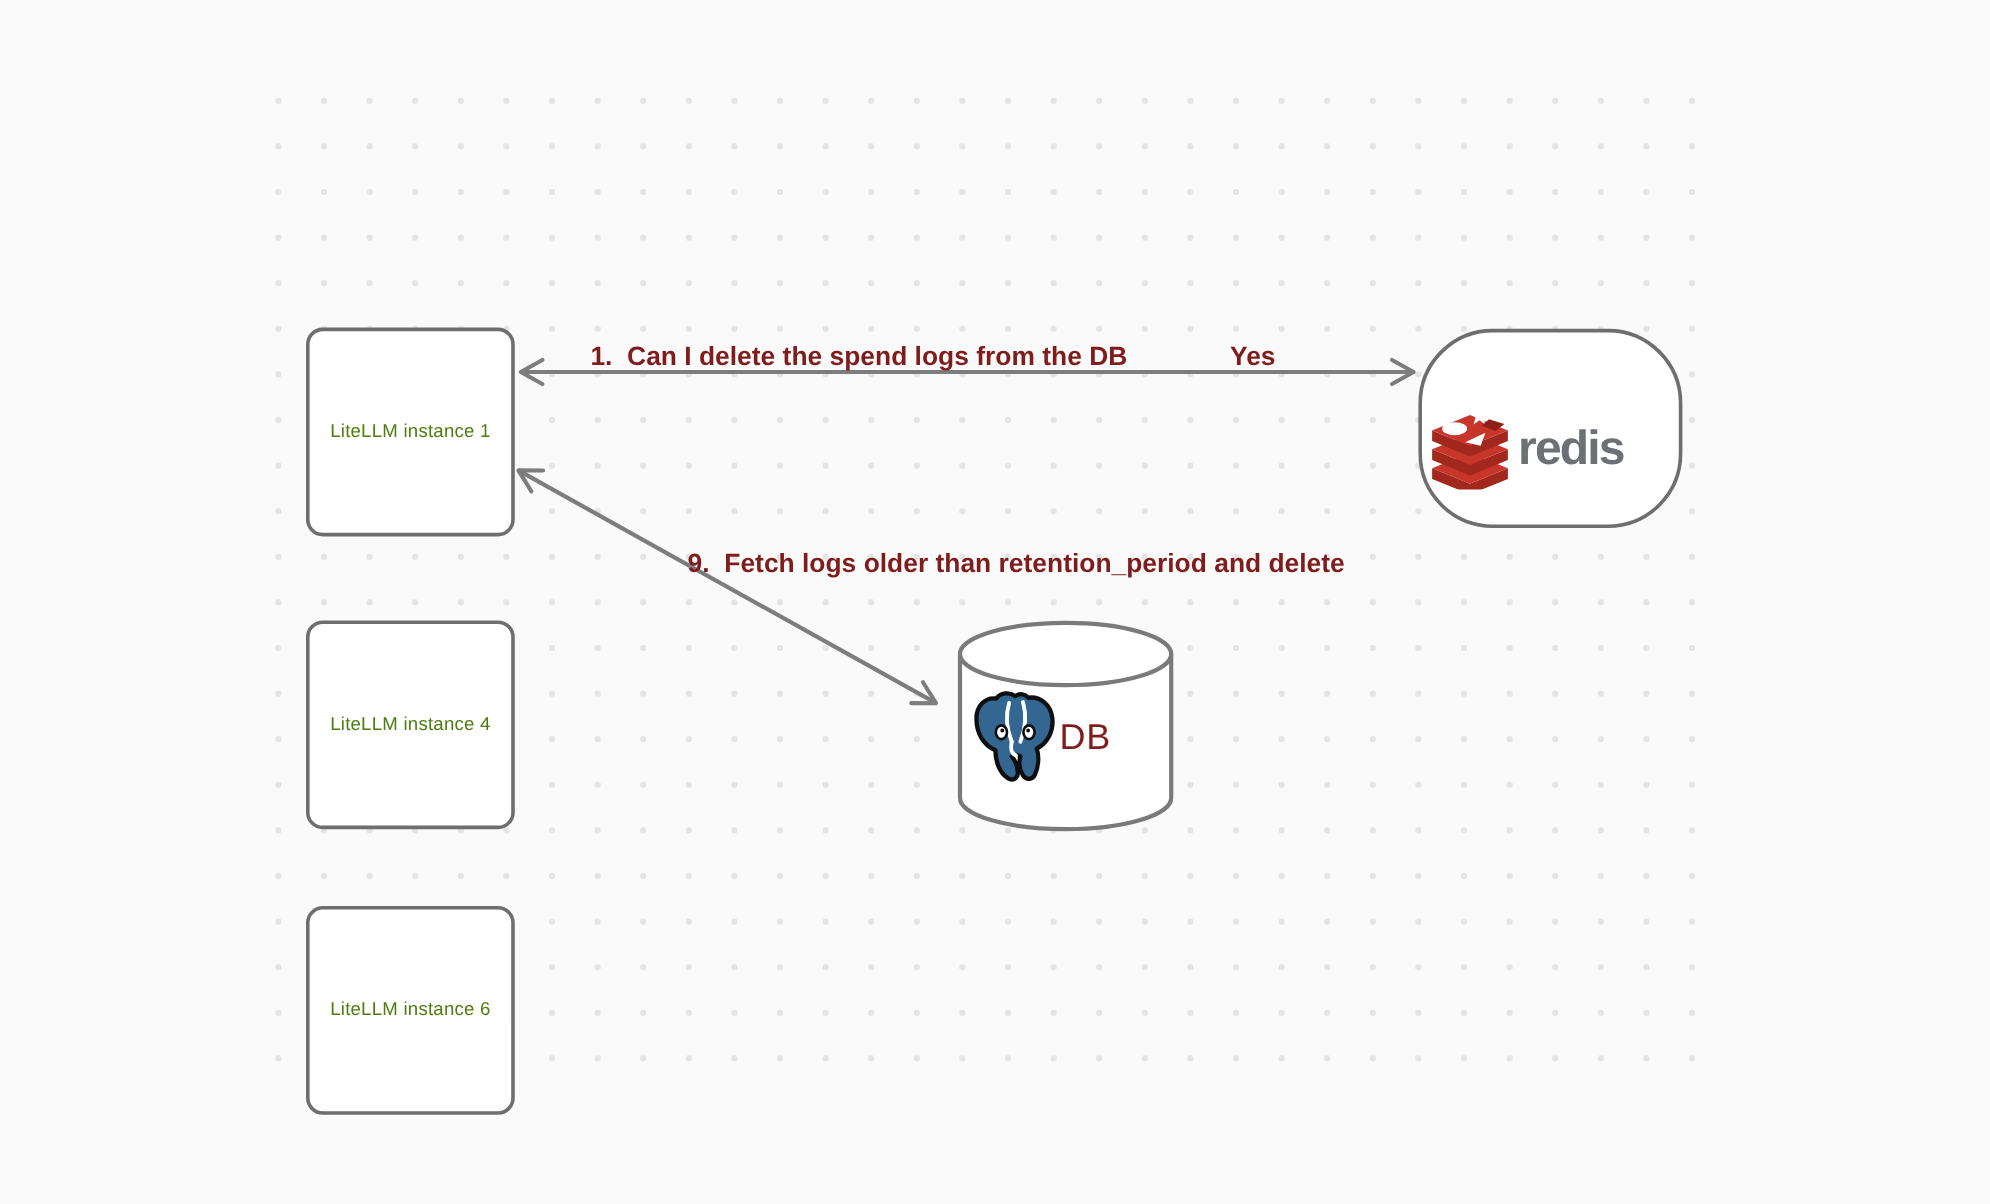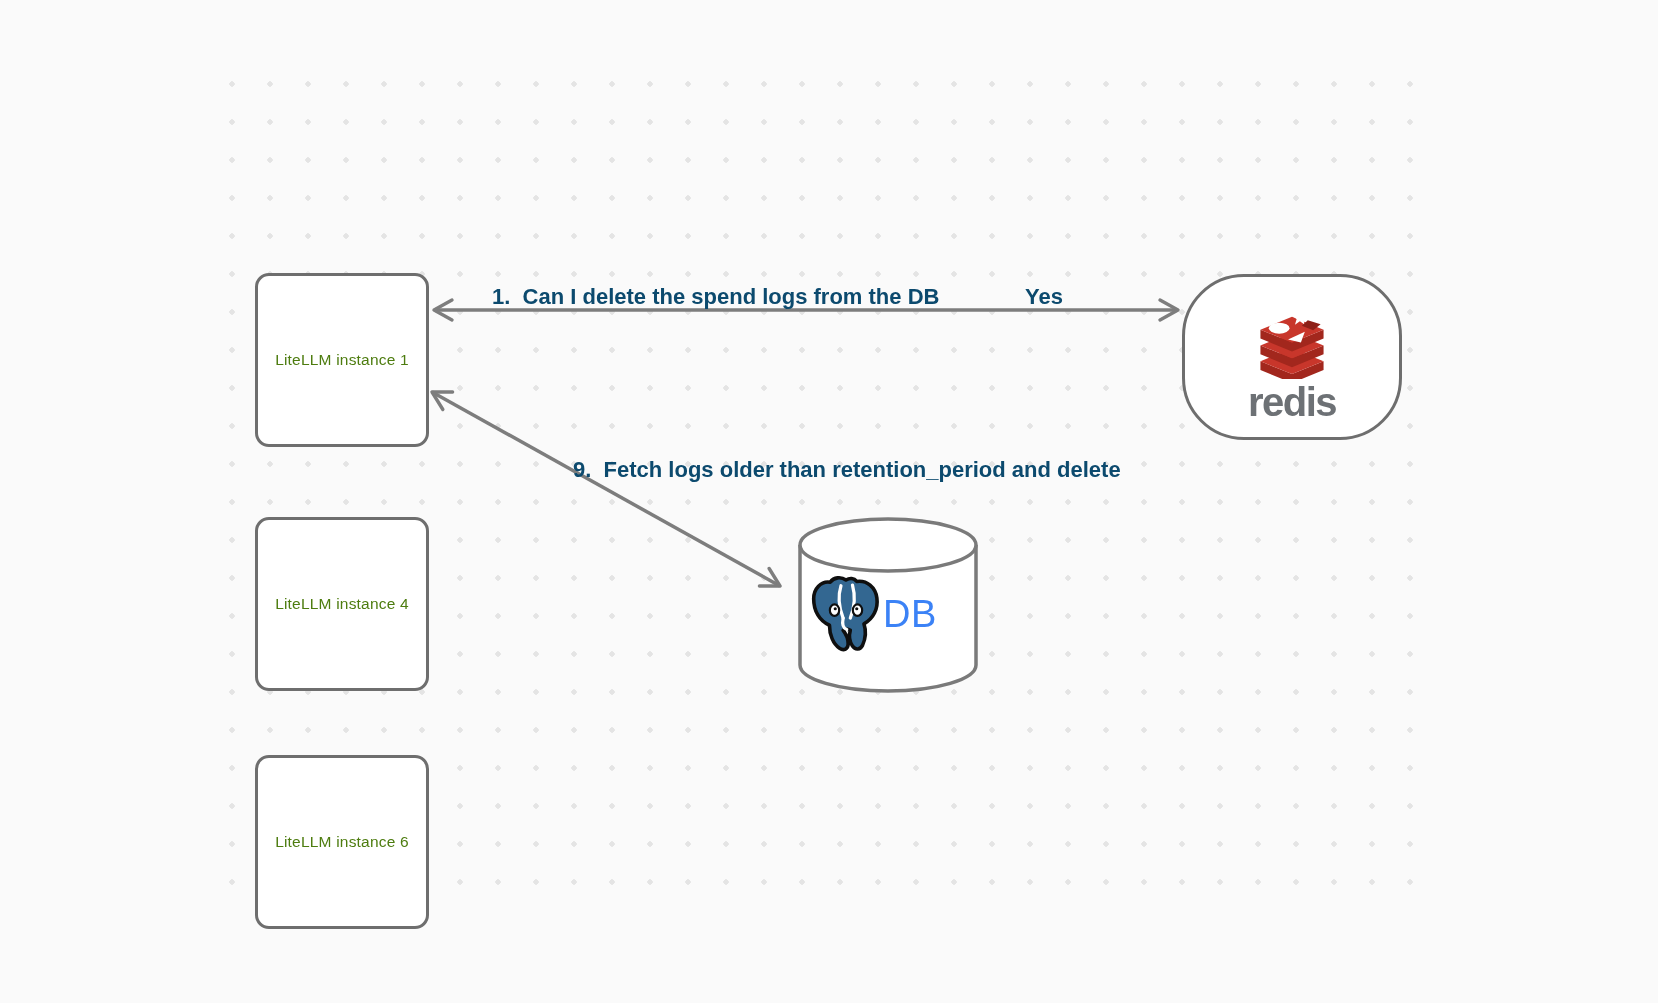--- a/index.html
+++ b/index.html
@@ -16,34 +16,34 @@
   .arrow{stroke:#7d7d7d;stroke-width:3.5;fill:none;}
   .node{
     position:absolute;left:255px;width:174px;height:174px;box-sizing:border-box;
     background:#fff;border:3.5px solid #6e6e6e;border-radius:14px;
     display:flex;align-items:center;justify-content:center;
     color:#4d7c0f;font-size:15.5px;letter-spacing:0.2px;
   }
   .redis-node{
     position:absolute;left:1182px;top:274px;width:220px;height:166px;box-sizing:border-box;
     background:#fff;border:3.5px solid #6e6e6e;border-radius:62px;
-    display:flex;flex-direction:column;align-items:center;justify-content:flex-start;
+    display:flex;flex-direction:row;align-items:center;justify-content:flex-start;
     padding-top:30px;
   }
   .redis-word{
     color:#6d7175;font-size:40px;font-weight:bold;letter-spacing:-1.5px;line-height:1;
     margin-top:3px;
   }
   .db-node{position:absolute;left:797px;top:515px;width:182px;height:185px;}
   .db-content{
     position:absolute;left:13px;top:60px;display:flex;align-items:center;
   }
-  .db-label{font-size:38px;color:#3b82f6;letter-spacing:0.5px;margin-left:1px;}
+  .db-label{font-size:30px;color:#7f1d1d;letter-spacing:0.5px;margin-left:1px;}
   .edge-label{
-    position:absolute;font-size:22px;font-weight:bold;color:#0c4a6e;
+    position:absolute;font-size:22px;font-weight:bold;color:#7f1d1d;
     white-space:pre;line-height:26px;
   }
 </style>
 </head>
 <body>
 
 <div class="canvas">
 
   <div class="dots"></div>
 

